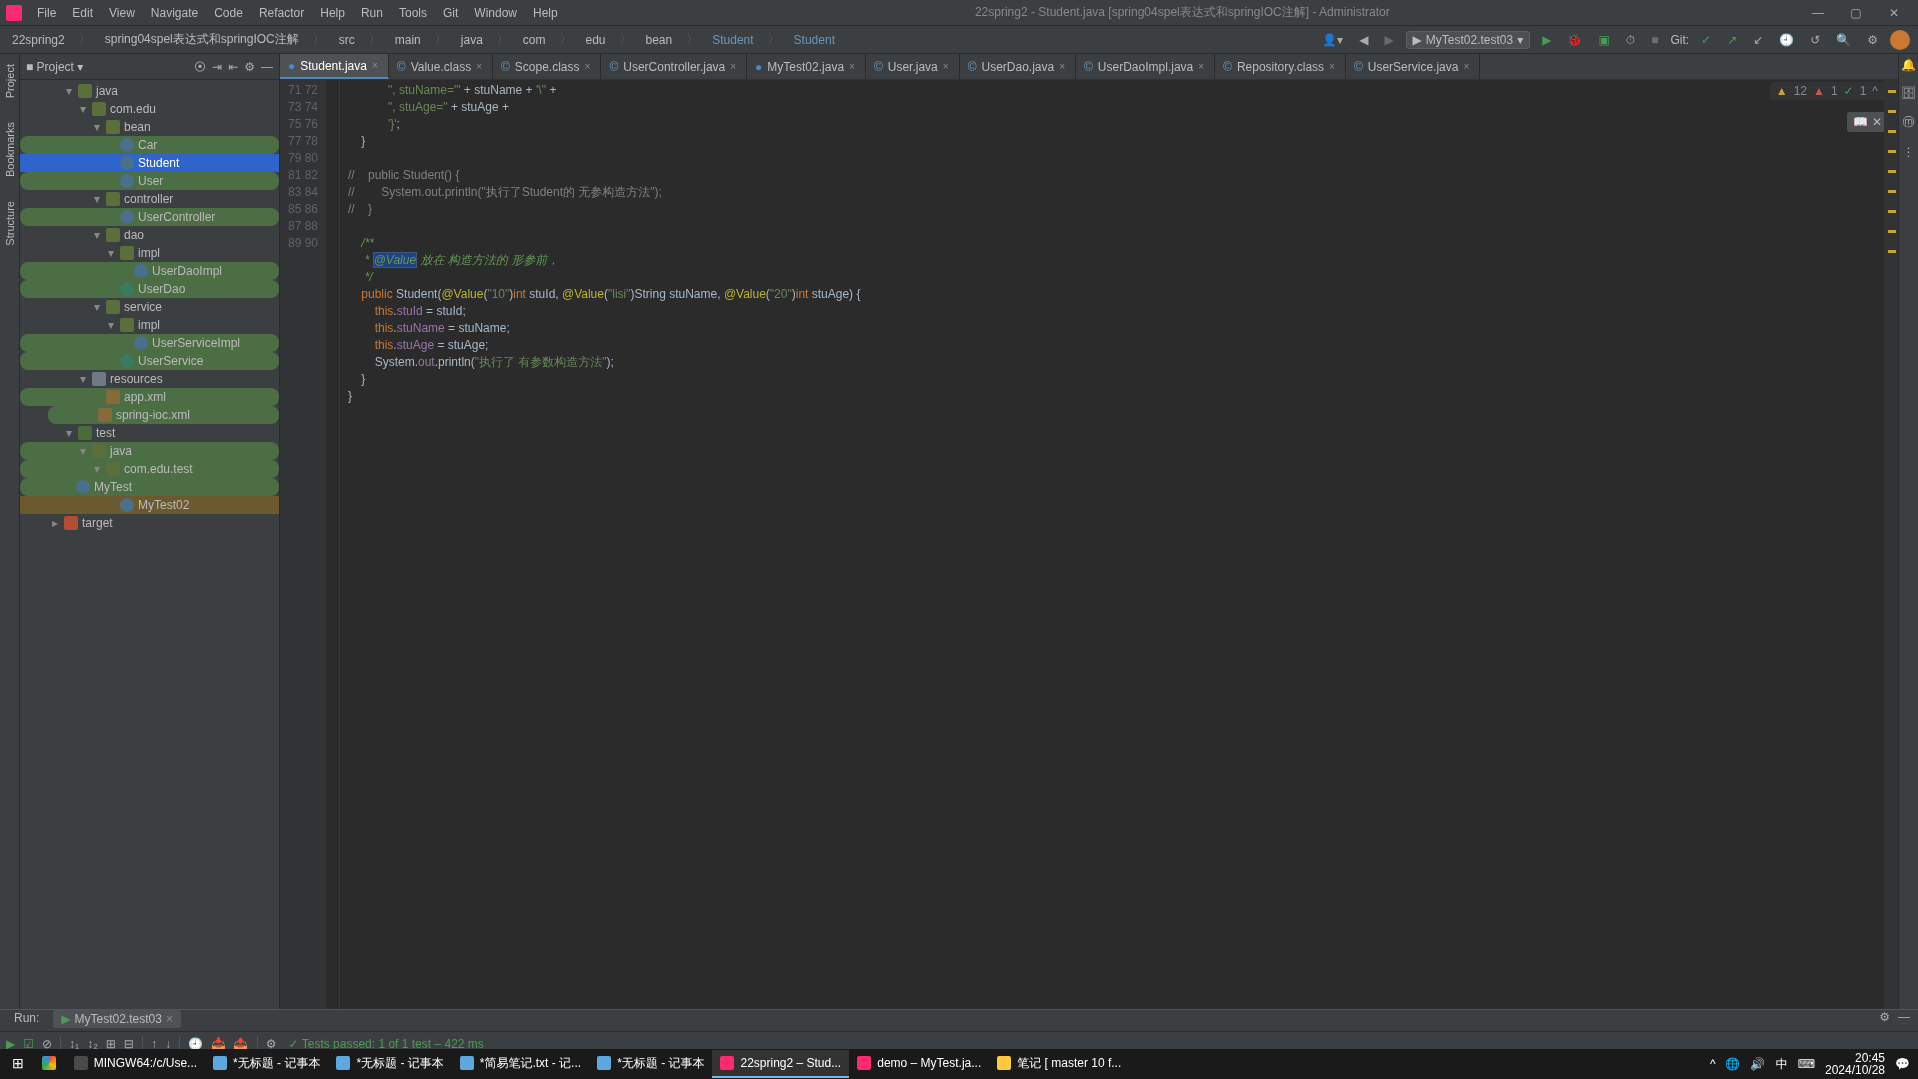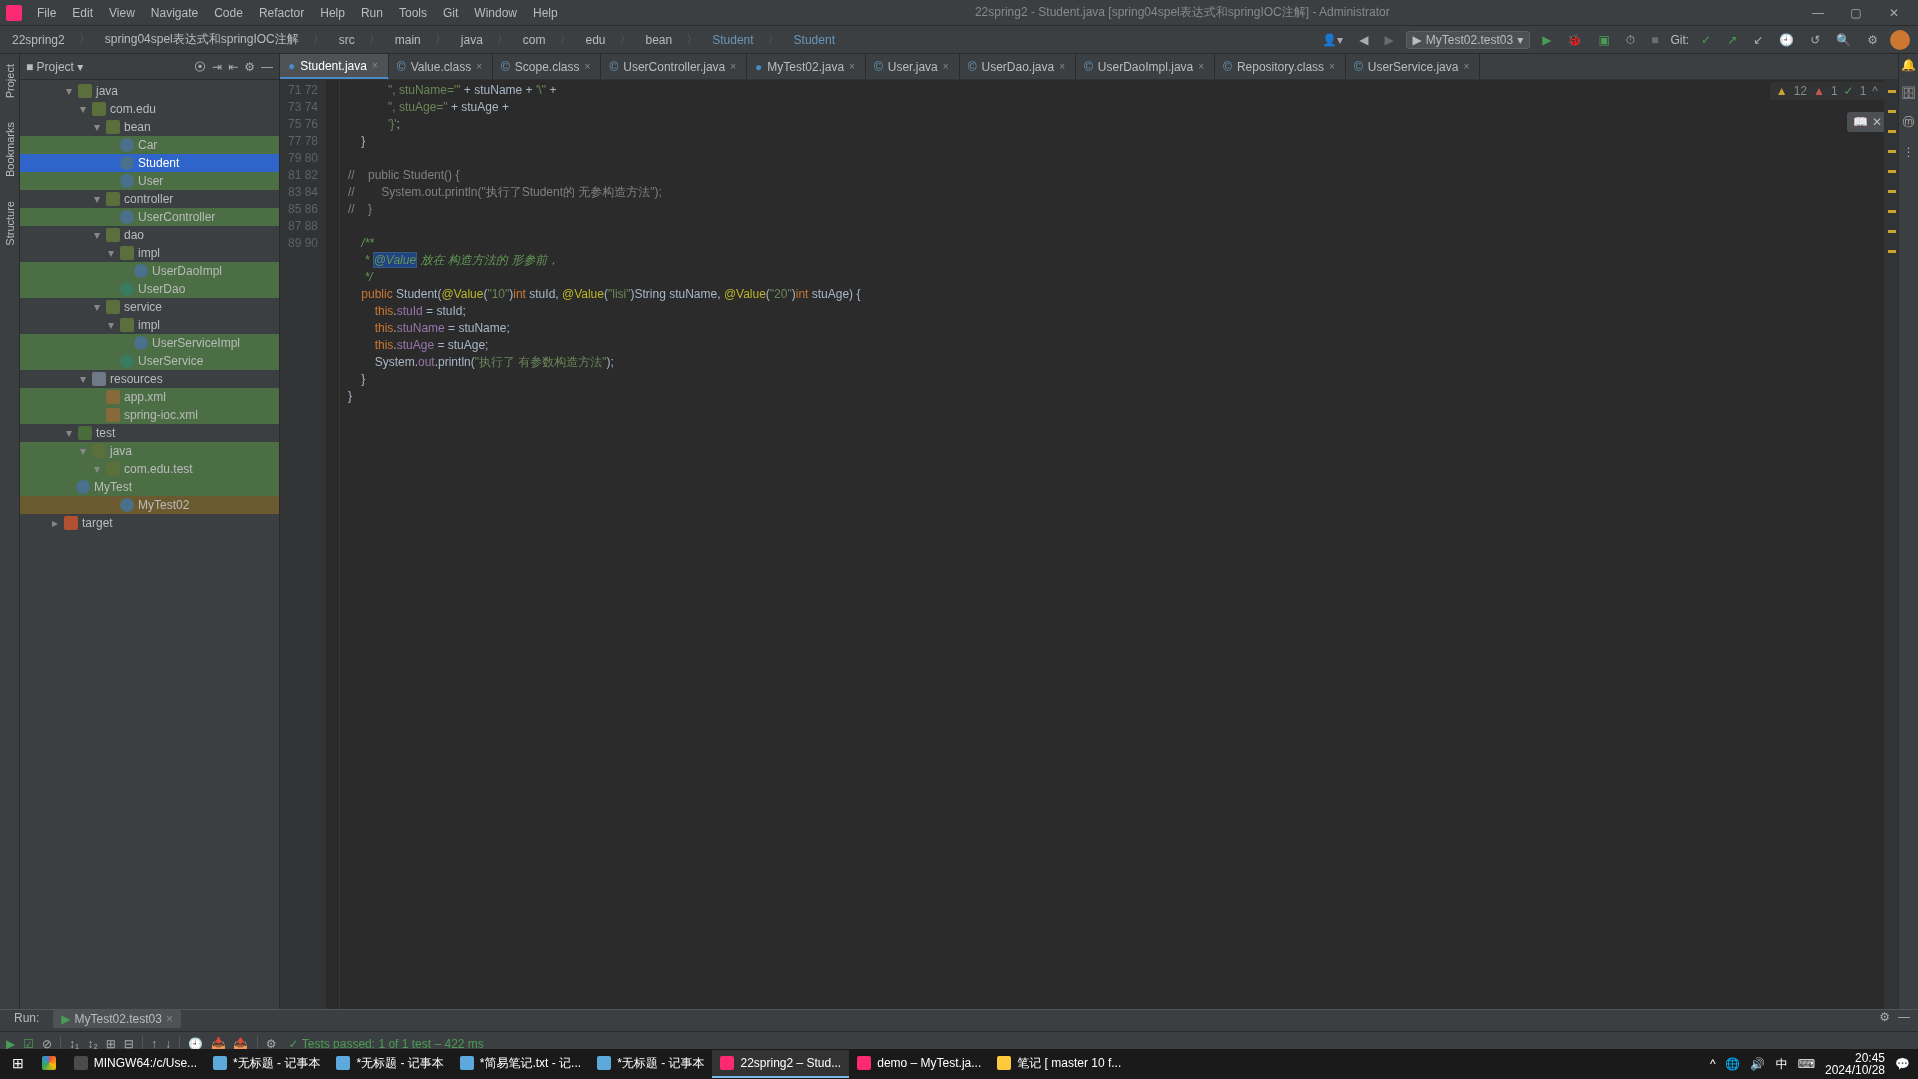--- a/index.html
+++ b/index.html
@@ -22,21 +22,21 @@
 .navbar .avatar { width: 20px; height: 20px; background: #cc7832; border-radius: 50%; }
 .main { display: flex; height: calc(100% - 26px - 28px - 22px - 18px - 30px); }
 .gutter-left { width: 20px; background: #3c3f41; border-right: 1px solid #2b2b2b; display: flex; flex-direction: column; align-items: center; padding-top: 4px; gap: 12px; }
 .gutter-left .vlabel { writing-mode: vertical-rl; transform: rotate(180deg); color: #bbb; padding: 6px 2px; cursor: pointer; font-size: 11px; }
 .project-panel { width: 260px; background: #3c3f41; border-right: 1px solid #2b2b2b; display: flex; flex-direction: column; }
 .pp-header { height: 26px; display: flex; align-items: center; padding: 0 6px; gap: 6px; border-bottom: 1px solid #2b2b2b; }
 .pp-header .hicon { cursor: pointer; color: #aaa; }
 .tree { flex: 1; overflow: auto; padding: 2px 0; }
 .tree-row { display: flex; align-items: center; height: 18px; padding-left: 4px; cursor: pointer; white-space: nowrap; }
 .tree-row.sel { background: #2f65ca; color: #fff; }
-.tree-row.hl { background: #4b6e45; }
+.tree-row.hl { background: #4b6e45; border-radius: 8px; }
 .tree-row.hl-warn { background: #6b5a2f; }
 .twisty { width: 12px; color: #888; }
 .ticon { width: 14px; height: 14px; margin-right: 4px; display: inline-flex; align-items: center; justify-content: center; font-size: 10px; }
 .ticon.folder { background: #6e7a85; border-radius: 2px; }
 .ticon.pkg { background: #5a6f3b; border-radius: 2px; }
 .ticon.cls { background: #4a708b; border-radius: 8px; color: #d5e8f7; }
 .ticon.iface { background: #3a7a5e; border-radius: 8px; color: #c8f0d8; }
 .ticon.xml { background: #876a3a; border-radius: 2px; }
 .ticon.test-f { background: #4a6b3a; border-radius: 2px; }
 .ticon.target { background: #b05030; border-radius: 2px; }
@@ -266,21 +266,21 @@
         <div class="tree-row" style="padding-left: 60px;">
           <span class="twisty">▾</span>
           <span class="ticon folder"></span>
           <span>resources</span>
         </div>
         <div class="tree-row hl" style="padding-left: 74px;">
           <span class="twisty"></span>
           <span class="ticon xml"></span>
           <span>app.xml</span>
         </div>
-        <div class="tree-row hl" style="padding-left: 74px;">
+        <div class="tree-row hl" style="padding-left: 38px; margin-left: 28px;">
           <span class="twisty"></span>
           <span class="ticon xml"></span>
           <span>spring-ioc.xml</span>
         </div>
         <div class="tree-row" style="padding-left: 46px;">
           <span class="twisty">▾</span>
           <span class="ticon test-f"></span>
           <span>test</span>
         </div>
         <div class="tree-row hl" style="padding-left: 60px;">

